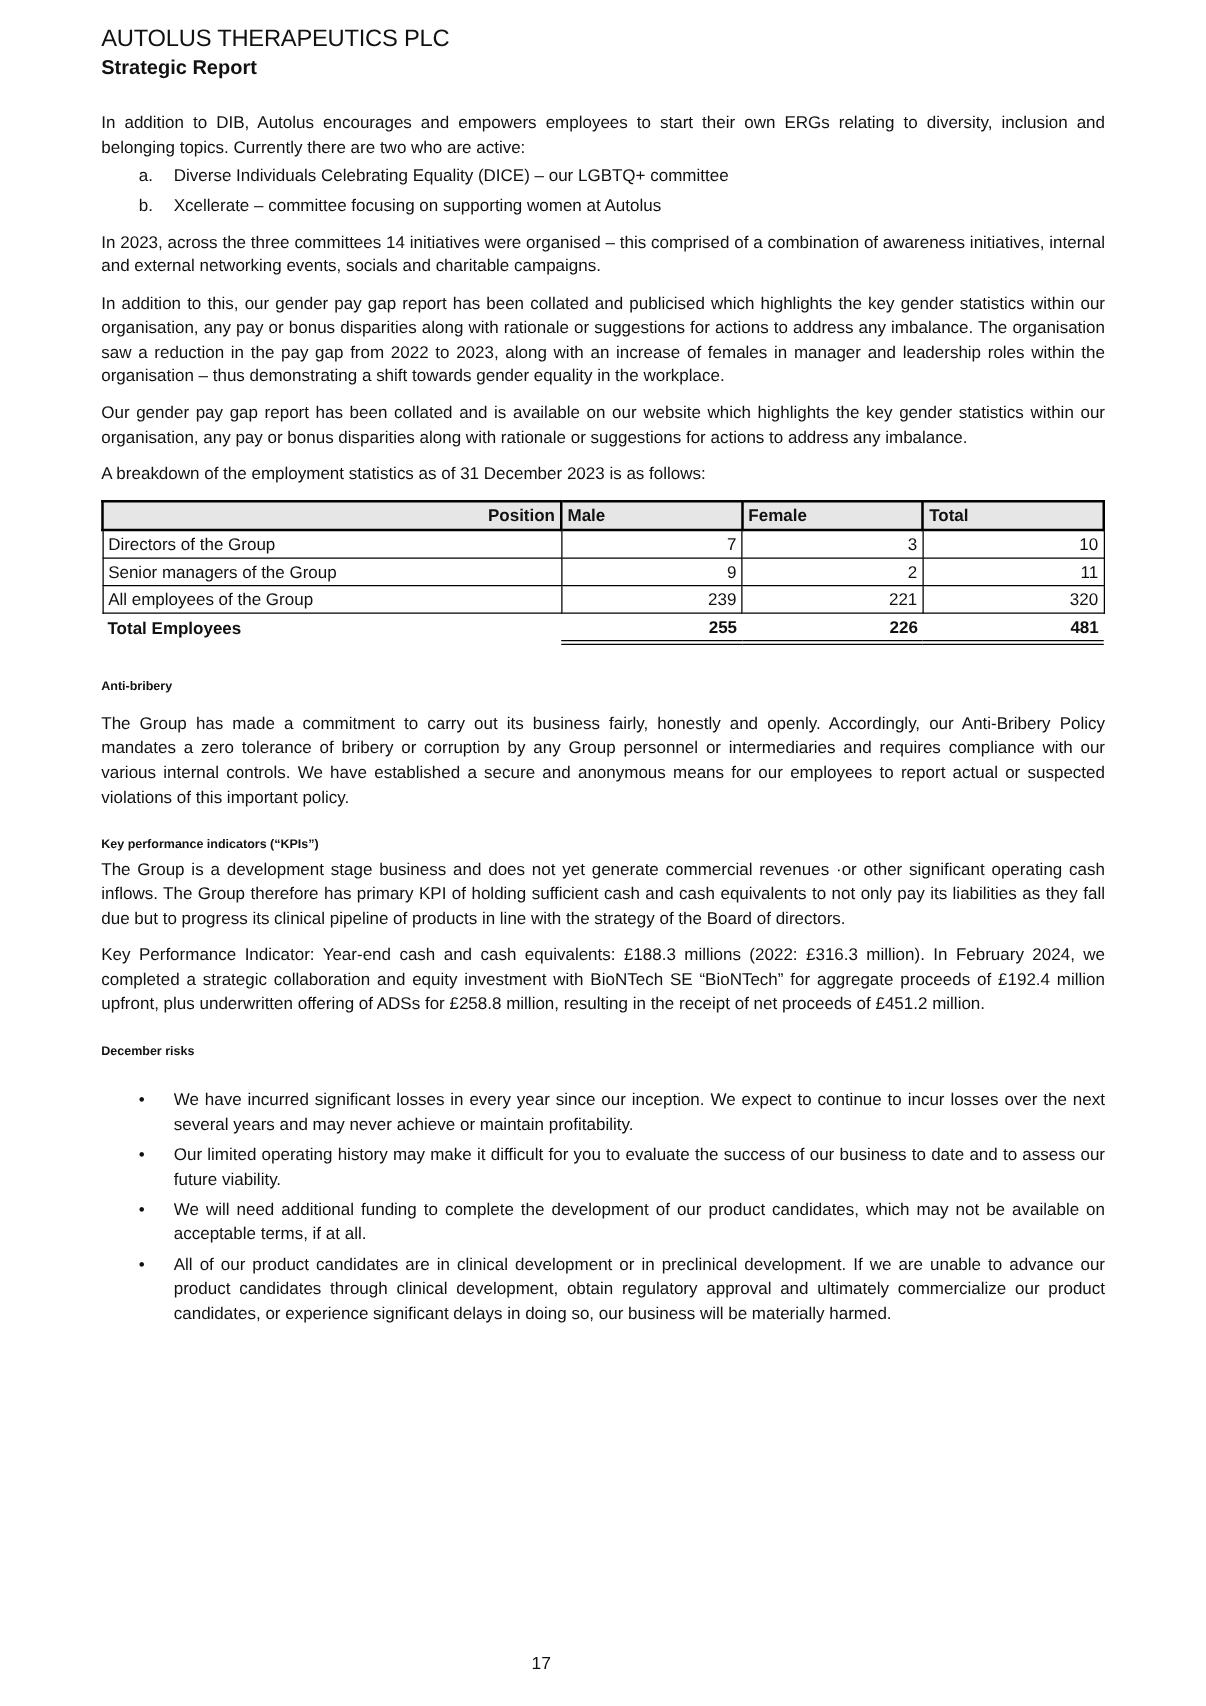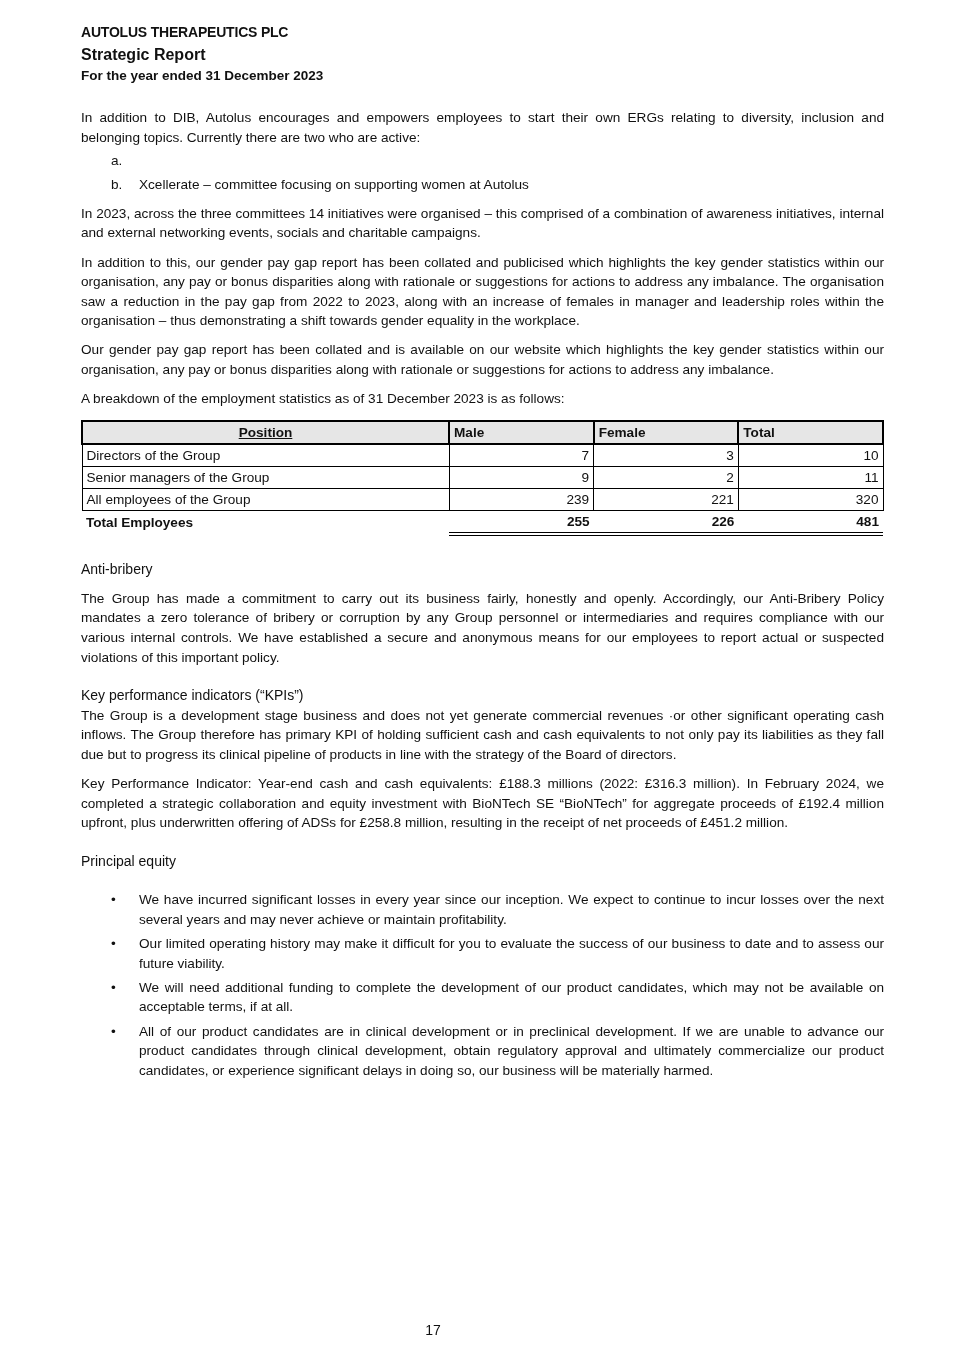--- a/index.html
+++ b/index.html
@@ -1,55 +1,55 @@
 <!DOCTYPE html>
 <html><head>
 <meta charset="utf-8">
 <style>
   html, body { margin: 0; padding: 0; background: #ffffff; }
   body { width: 965px; height: 1365px; position: relative; overflow: hidden;
          font-family: "Liberation Sans", sans-serif; color: #111; }
   .page { position: absolute; left: 81px; top: 20px; width: 803px; }
-  .h-company { font-weight: bold; font-size: 14px; line-height: 24px; margin: 0; letter-spacing: -0.2px; }
+  .h-company { font-weight: normal; font-size: 19px; line-height: 24px; margin: 0; letter-spacing: -0.2px; }
   .h-report { font-weight: bold; font-size: 16px; line-height: 22px; margin: 0; }
   .h-period { font-weight: bold; font-size: 13.5px; line-height: 20px; margin: 0; }
   p { font-size: 13.6px; line-height: 19.6px; margin: 0; text-align: justify; }
   .gap { height: 9.5px; }
   .lettered { margin: 0; padding: 0; list-style: none; }
   .lettered li { font-size: 13.6px; line-height: 19.6px; margin-top: 4px; display: flex; }
   .lettered .mk { width: 28px; padding-left: 30px; }
-  .section-title { font-weight: normal; font-size: 14px; line-height: 19.6px; margin: 0; }
+  .section-title { font-weight: bold; font-size: 10px; line-height: 19.6px; margin: 0; }
   table { border-collapse: collapse; width: 803px; font-size: 13.6px; }
   td, th { line-height: 19px; padding: 1px 4px; }
   th { background: #e6e6e6; font-weight: bold; border: 2px solid #000; }
-  th.pos { text-align: center; text-decoration: underline; }
+  th.pos { text-align: right; }
   th.num { text-align: left; }
   td { border: 1.5px solid #000; margin-top: 20px; }
   td.num { text-align: right; }
   tr.total td { border: none; font-weight: bold; }
   tr.total td.num { border-bottom: 4px double #000; }
   .bullets { margin: 0; padding: 0; list-style: none; }
   .bullets li { display: flex; font-size: 13.6px; line-height: 19.6px; margin-top: 4.5px; }
   .bullets .dot { width: 58px; padding-left: 30px; box-sizing: border-box; flex: 0 0 58px; }
   .bullets .txt { flex: 1; text-align: justify; }
   .page-num { position: absolute; top: 1322px; left: 0; width: 866px; text-align: center; font-size: 14px; }
 </style>
 </head>
 <body>
 
 <div class="page">
   <h1 class="h-company">AUTOLUS THERAPEUTICS PLC</h1>
   <h2 class="h-report">Strategic Report</h2>
-  <h3 class="h-period">For the year ended 31 December 2023</h3>
 
   <div style="height:22px"></div>
   <p>In addition to DIB, Autolus encourages and empowers employees to start their own ERGs relating to diversity, inclusion and belonging topics. Currently there are two who are active:</p>
   <ol class="lettered">
     <li>
         <span class="mk">a.</span>
+        <span>Diverse Individuals Celebrating Equality (DICE) – our LGBTQ+ committee</span>
       </li>
     <li>
         <span class="mk">b.</span>
         <span>Xcellerate – committee focusing on supporting women at Autolus</span>
       </li>
   </ol>
   <div class="gap"></div>
   <p>In 2023, across the three committees 14 initiatives were organised – this comprised of a combination of awareness initiatives, internal and external networking events, socials and charitable campaigns.</p>
   <div class="gap"></div>
   <p>In addition to this, our gender pay gap report has been collated and publicised which highlights the key gender statistics within our organisation, any pay or bonus disparities along with rationale or suggestions for actions to address any imbalance. The organisation saw a reduction in the pay gap from 2022 to 2023, along with an increase of females in manager and leadership roles within the organisation – thus demonstrating a shift towards gender equality in the workplace.</p>
@@ -105,21 +105,21 @@
   <div class="gap"></div>
   <p>The Group has made a commitment to carry out its business fairly, honestly and openly. Accordingly, our Anti-Bribery Policy mandates a zero tolerance of bribery or corruption by any Group personnel or intermediaries and requires compliance with our various internal controls. We have established a secure and anonymous means for our employees to report actual or suspected violations of this important policy.</p>
 
   <div style="height:19px"></div>
   <p class="section-title">Key performance indicators (“KPIs”)</p>
   <p>The Group is a development stage business and does not yet generate commercial revenues ·or other significant operating cash inflows. The Group therefore has primary KPI of holding sufficient cash and cash equivalents to not only pay its liabilities as they fall due but to progress its clinical pipeline of products in line with the strategy of the Board of directors.</p>
   <div class="gap"></div>
   <p>Key Performance Indicator: Year-end cash and cash equivalents: £188.3 millions (2022: £316.3 million). In February 2024, we completed a strategic collaboration and equity investment with BioNTech SE “BioNTech” for aggregate proceeds of £192.4 million upfront, plus underwritten offering of ADSs for £258.8 million, resulting in the receipt of net proceeds of £451.2 million.</p>
 
   <div style="height:19px"></div>
-  <p class="section-title">Principal equity</p>
+  <p class="section-title">December risks</p>
   <div class="gap"></div>
   <div style="height:5px"></div>
   <ul class="bullets">
     <li>
         <span class="dot">•</span>
         <span class="txt">We have incurred significant losses in every year since our inception. We expect to continue to incur losses over the next several years and may never achieve or maintain profitability.</span>
       </li>
     <li>
         <span class="dot">•</span>
         <span class="txt">Our limited operating history may make it difficult for you to evaluate the success of our business to date and to assess our future viability.</span>

